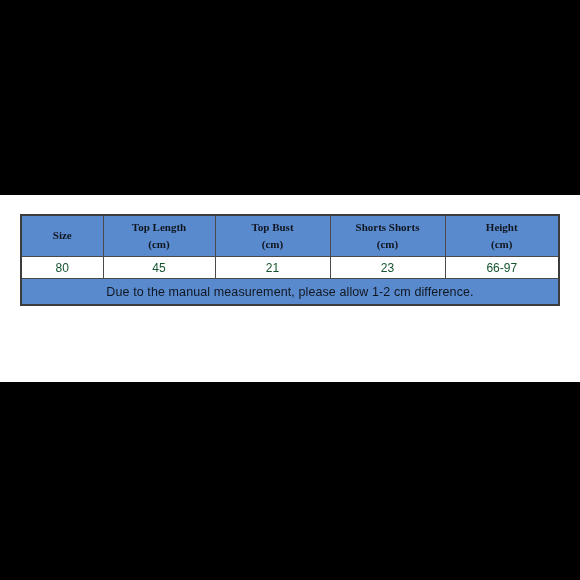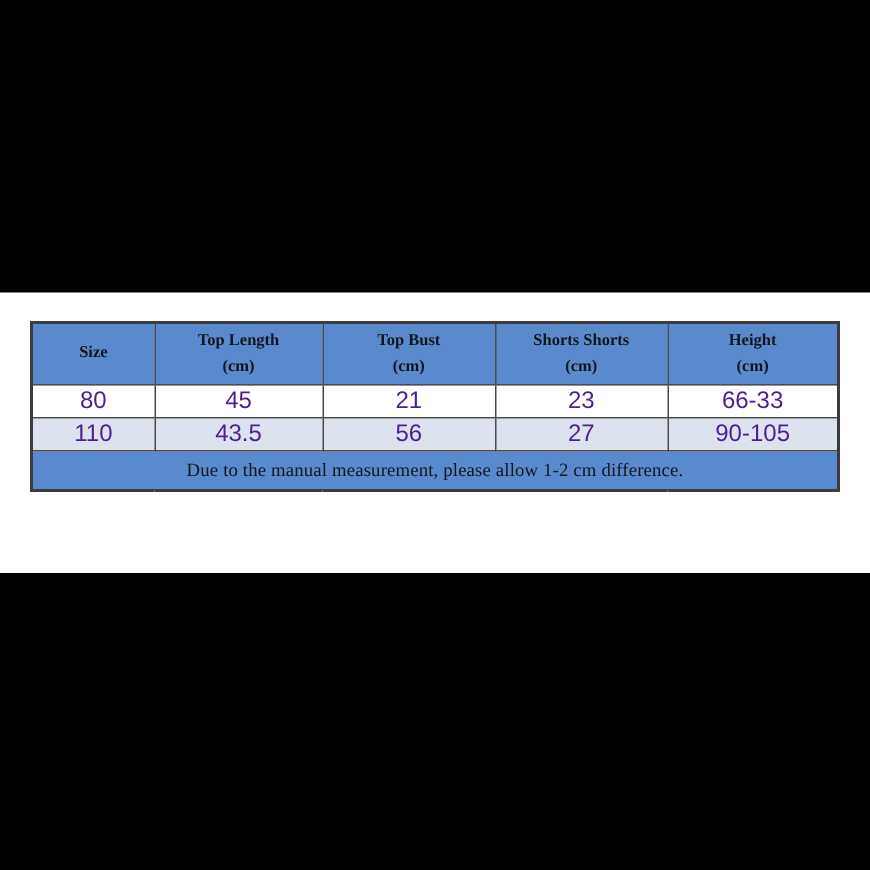--- a/index.html
+++ b/index.html
@@ -58,32 +58,32 @@
     font-size: 11px;
     height: 40px;
     line-height: 1.55;
   }
   .hdr-cell .hdr-main { display: block; }
   .hdr-cell .hdr-unit { display: block; }
 
   
   .data-cell {
     font-family: "Liberation Sans", sans-serif;
-    font-size: 16px;
-    color: #4c1d95;
+    font-size: 12px;
+    color: #14532d;
     height: 21px;
   }
   tr.row-odd .data-cell { background: #ffffff; }
   tr.row-even .data-cell { background: #dde3ee; }
 
   
   .note-cell {
     background: #5a8ace;
     color: #10161f;
-    font-family: Liberation Serif, serif;
+    font-family: Liberation Sans, sans-serif;
     font-size: 12.5px;
     height: 25px;
     letter-spacing: 0.1px;
   }
 
   
   col.c1 { width: 82px; }
   col.c2 { width: 112px; }
   col.c3 { width: 115px; }
   col.c4 { width: 115px; }
@@ -130,28 +130,21 @@
           </th>
         </tr>
       </thead>
 
       <tbody>
         <tr class="row-odd">
           <td class="data-cell">80</td>
           <td class="data-cell">45</td>
           <td class="data-cell">21</td>
           <td class="data-cell">23</td>
-          <td class="data-cell">66-33</td>
-        </tr>
-        <tr class="row-even">
-          <td class="data-cell">110</td>
-          <td class="data-cell">43.5</td>
-          <td class="data-cell">56</td>
-          <td class="data-cell">27</td>
-          <td class="data-cell">90-105</td>
+          <td class="data-cell">66-97</td>
         </tr>
       </tbody>
 
       <tfoot>
         <tr>
           <td class="note-cell" colspan="5">Due to the manual measurement, please allow 1-2 cm difference.</td>
         </tr>
       </tfoot>
     </table>
 

